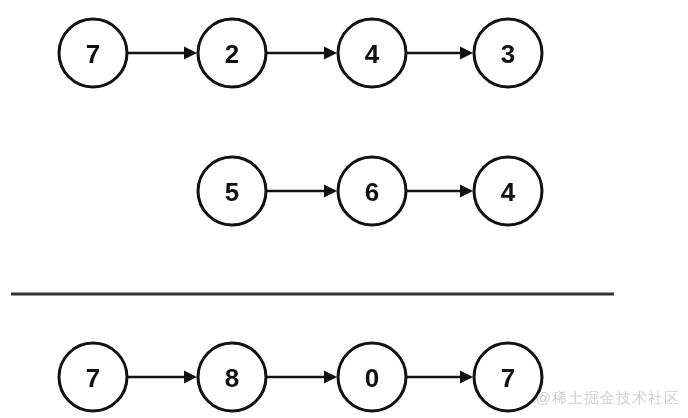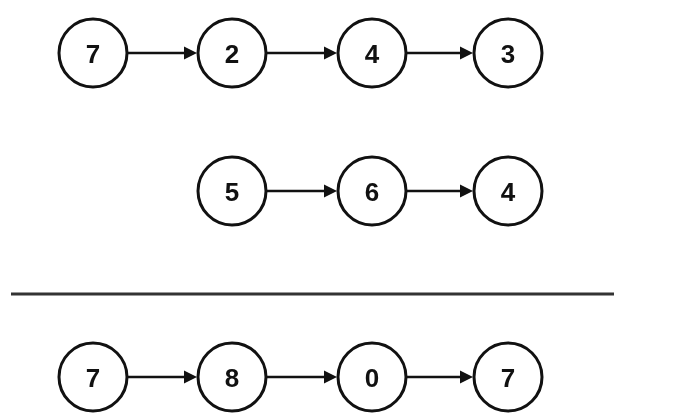--- a/index.html
+++ b/index.html
@@ -151,14 +151,15 @@
             <circle cx="508" cy="377" r="34" class="node-circle"></circle>
             <text x="508" y="378" class="node-label">7</text>
           </g>
         </g>
       </g>
     <g id="divider-layer">
         <line x1="11" y1="294" x2="614" y2="294" class="divider-rule"></line>
       </g>
   </svg>
 
+  <div class="watermark">@稀土掘金技术社区</div>
 
 </div>
 
 </body></html>

